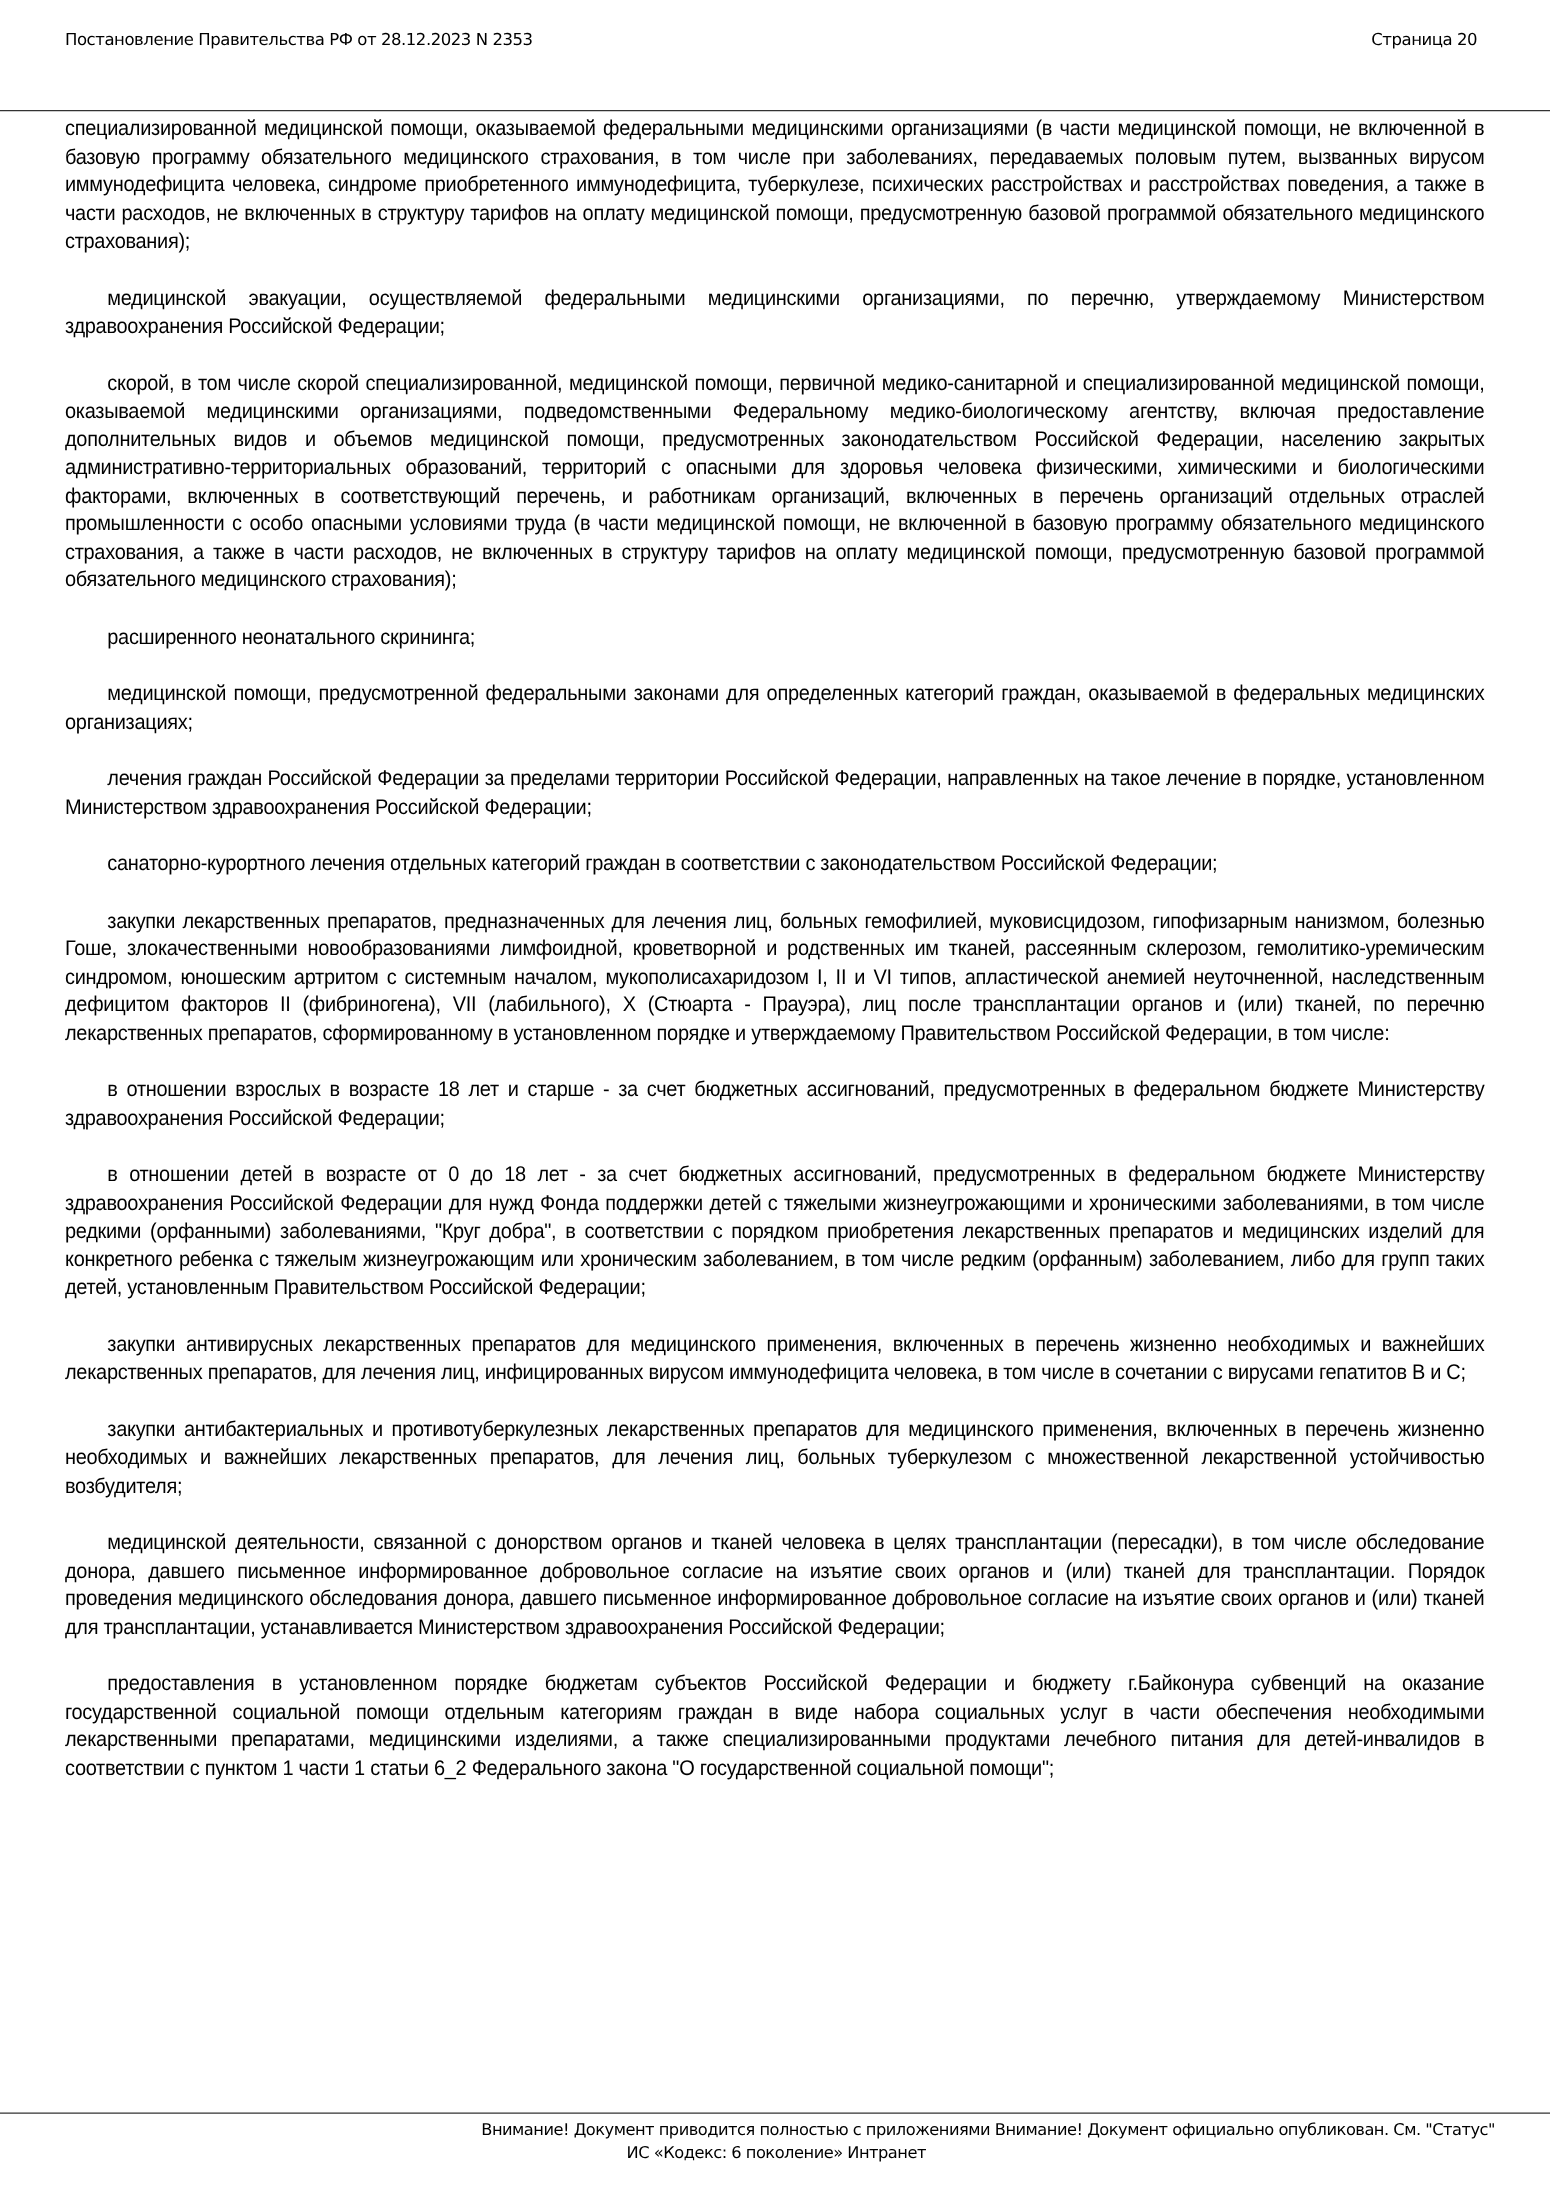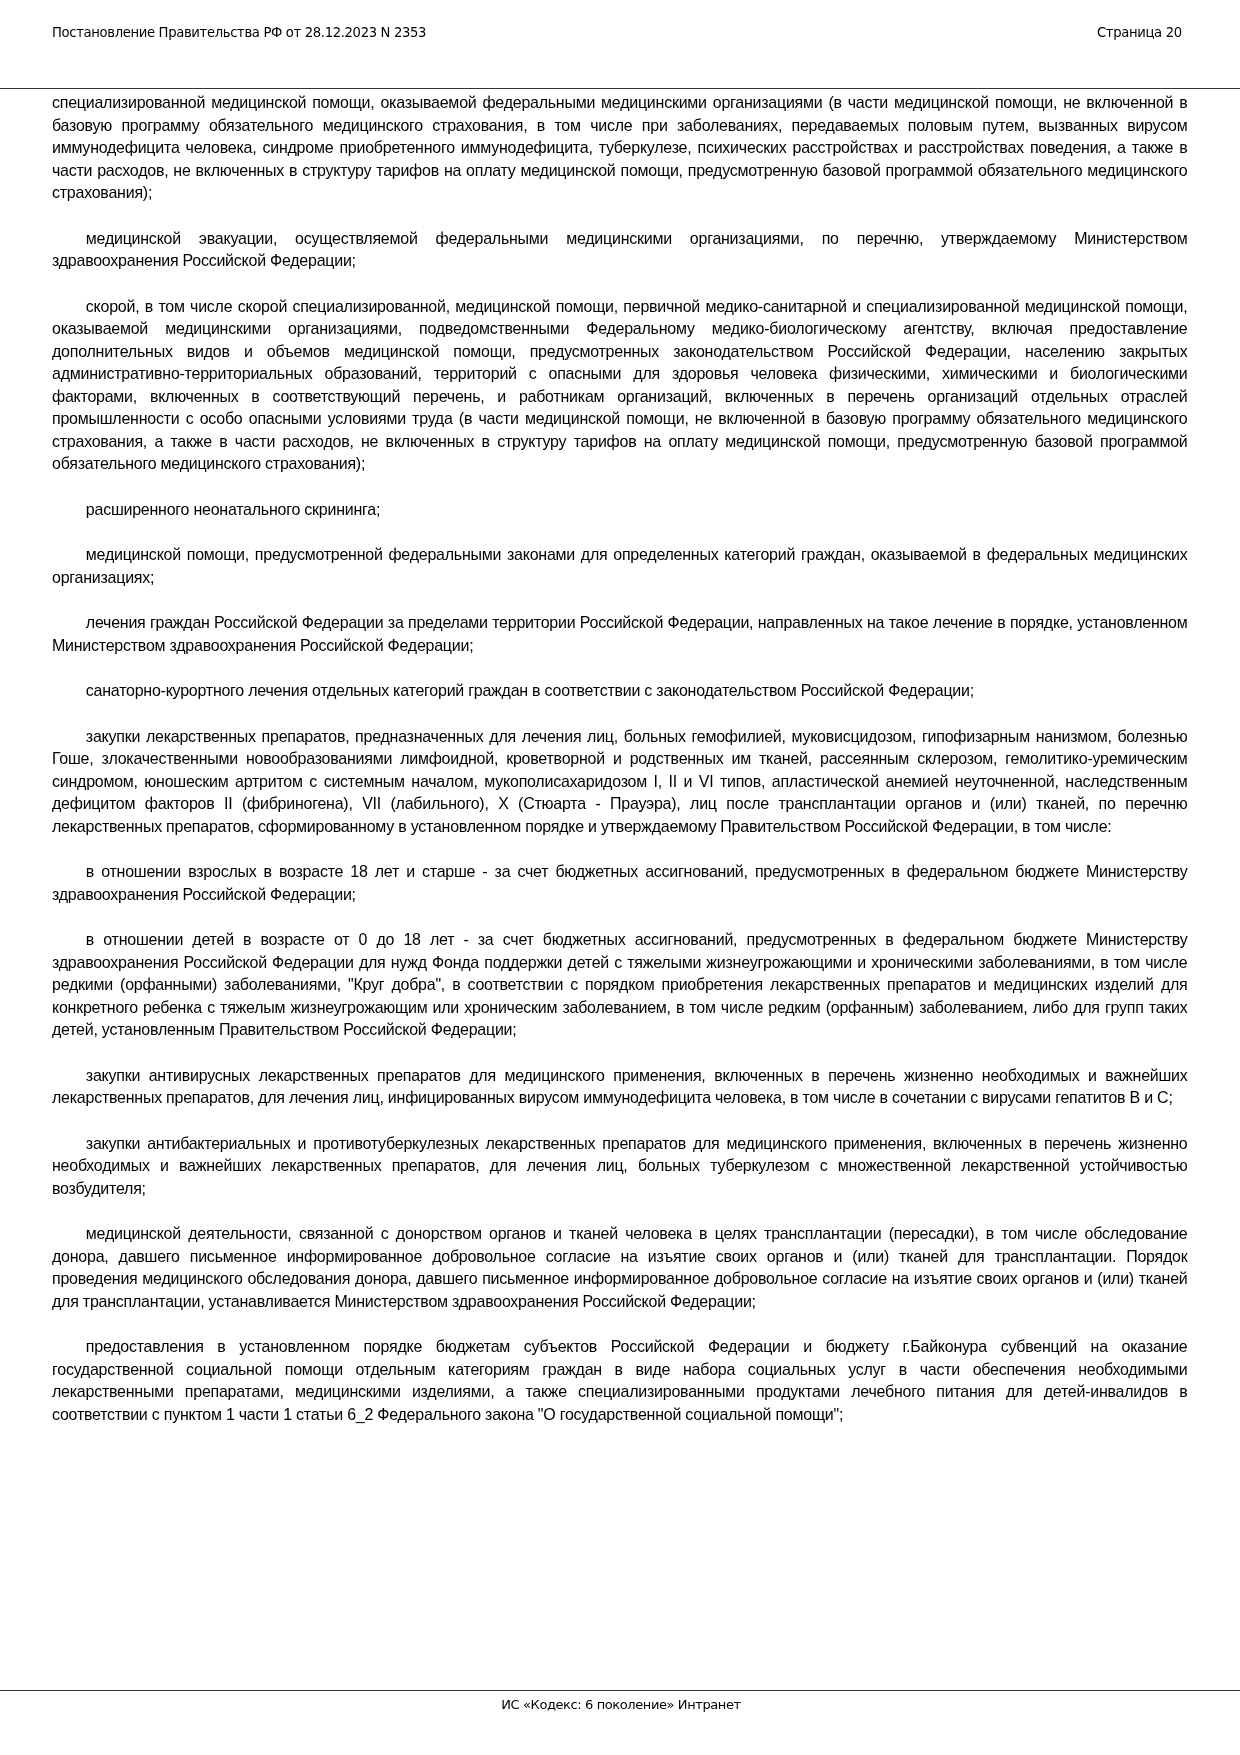--- a/index.html
+++ b/index.html
@@ -112,14 +112,15 @@
   <p>в отношении взрослых в возрасте 18 лет и старше - за счет бюджетных ассигнований, предусмотренных в федеральном бюджете Министерству здравоохранения Российской Федерации;</p>
   <p>в отношении детей в возрасте от 0 до 18 лет - за счет бюджетных ассигнований, предусмотренных в федеральном бюджете Министерству здравоохранения Российской Федерации для нужд Фонда поддержки детей с тяжелыми жизнеугрожающими и хроническими заболеваниями, в том числе редкими (орфанными) заболеваниями, "Круг добра", в соответствии с порядком приобретения лекарственных препаратов и медицинских изделий для конкретного ребенка с тяжелым жизнеугрожающим или хроническим заболеванием, в том числе редким (орфанным) заболеванием, либо для групп таких детей, установленным Правительством Российской Федерации;</p>
   <p>закупки антивирусных лекарственных препаратов для медицинского применения, включенных в перечень жизненно необходимых и важнейших лекарственных препаратов, для лечения лиц, инфицированных вирусом иммунодефицита человека, в том числе в сочетании с вирусами гепатитов B и C;</p>
   <p>закупки антибактериальных и противотуберкулезных лекарственных препаратов для медицинского применения, включенных в перечень жизненно необходимых и важнейших лекарственных препаратов, для лечения лиц, больных туберкулезом с множественной лекарственной устойчивостью возбудителя;</p>
   <p>медицинской деятельности, связанной с донорством органов и тканей человека в целях трансплантации (пересадки), в том числе обследование донора, давшего письменное информированное добровольное согласие на изъятие своих органов и (или) тканей для трансплантации. Порядок проведения медицинского обследования донора, давшего письменное информированное добровольное согласие на изъятие своих органов и (или) тканей для трансплантации, устанавливается Министерством здравоохранения Российской Федерации;</p>
   <p>предоставления в установленном порядке бюджетам субъектов Российской Федерации и бюджету г.Байконура субвенций на оказание государственной социальной помощи отдельным категориям граждан в виде набора социальных услуг в части обеспечения необходимыми лекарственными препаратами, медицинскими изделиями, а также специализированными продуктами лечебного питания для детей-инвалидов в соответствии с пунктом 1 части 1 статьи 6_2 Федерального закона "О государственной социальной помощи";</p>
 </div>
 
 <div class="footer-rule"></div>
 <div class="footer">
+  <div class="notice">Внимание! Документ приводится полностью с приложениями Внимание! Документ официально опубликован. См.  "Статус"</div>
   <div class="system">ИС «Кодекс: 6 поколение» Интранет</div>
 </div>
 
 </body></html>

